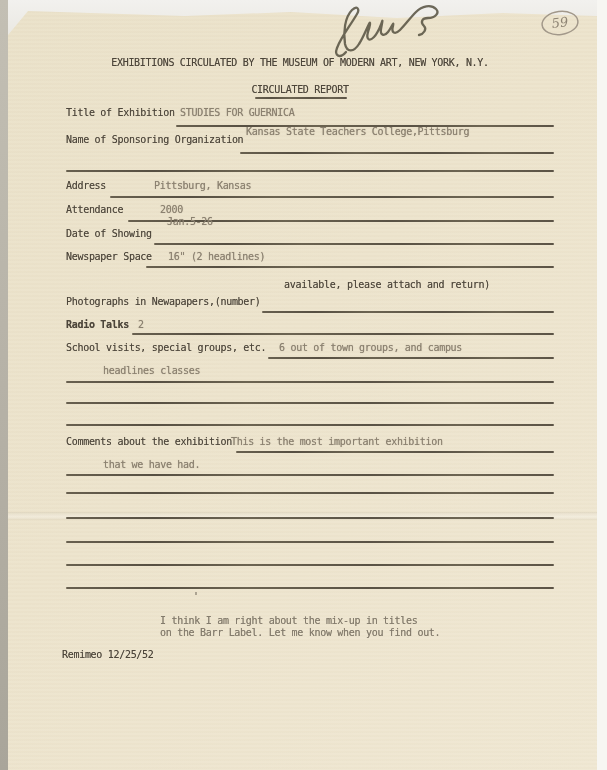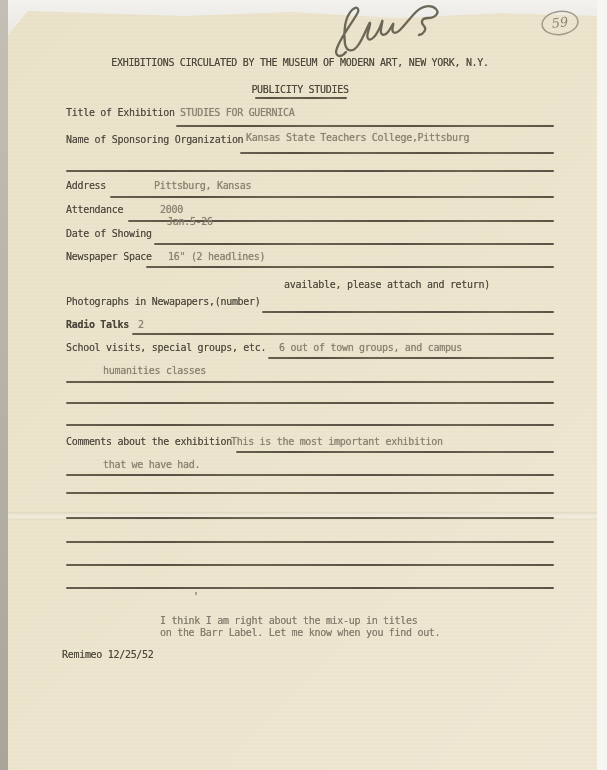--- a/index.html
+++ b/index.html
@@ -44,29 +44,29 @@
   </svg>
 
   <svg style="left:538px;top:8px;" width="46" height="32" viewBox="0 0 46 32">
     <g transform="rotate(-7 22 15)">
       <ellipse cx="22" cy="15" rx="18" ry="11.5" fill="none" stroke="#a2988a" stroke-width="1.5"></ellipse>
       <text x="22" y="19" text-anchor="middle" style="font-family:'DejaVu Serif',serif;font-style:italic;font-size:13px;fill:#8d8373;">59</text>
     </g>
   </svg>
 
   <div class="t lbl ctr" style="left:60px;top:57px;width:480px;">EXHIBITIONS CIRCULATED BY THE MUSEUM OF MODERN ART, NEW YORK, N.Y.</div>
-  <div class="t lbl ctr" style="left:60px;top:84px;width:480px;">PUBLICITY STUDIES</div>
+  <div class="t lbl ctr" style="left:60px;top:84px;width:480px;">CIRCULATED REPORT</div>
   <div class="rule" style="left:255px;top:97px;width:92px;"></div>
 
   <div class="t lbl" style="left:66px;top:107px;">Title of Exhibition</div>
   <div class="t fill" style="left:180px;top:107px;">STUDIES FOR GUERNICA</div>
   <div class="rule" style="left:176px;top:125px;width:378px;"></div>
 
   <div class="t lbl" style="left:66px;top:134px;">Name of Sponsoring Organization</div>
-  <div class="t fill" style="left:246px;top:132px;">Kansas State Teachers College,Pittsburg</div>
+  <div class="t fill" style="left:246px;top:126px;">Kansas State Teachers College,Pittsburg</div>
   <div class="rule" style="left:240px;top:152px;width:314px;"></div>
 
   <div class="rule" style="left:66px;top:170px;width:488px;"></div>
 
   <div class="t lbl" style="left:66px;top:180px;">Address</div>
   <div class="t fill" style="left:154px;top:180px;">Pittsburg, Kansas</div>
   <div class="rule" style="left:110px;top:196px;width:444px;"></div>
 
   <div class="t lbl" style="left:66px;top:204px;">Attendance</div>
   <div class="t fill" style="left:160px;top:204px;">2000</div>
@@ -84,21 +84,21 @@
   <div class="t lbl" style="left:66px;top:296px;">Photographs in Newapapers,(number)</div>
   <div class="rule" style="left:262px;top:311px;width:292px;"></div>
 
   <div class="t lbl" style="left:66px;top:319px;font-weight:bold;">Radio Talks</div>
   <div class="t fill" style="left:138px;top:319px;">2</div>
   <div class="rule" style="left:132px;top:333px;width:422px;"></div>
 
   <div class="t lbl" style="left:66px;top:342px;">School visits, special groups, etc.</div>
   <div class="t fill" style="left:279px;top:342px;">6 out of town groups, and campus</div>
   <div class="rule" style="left:268px;top:357px;width:286px;"></div>
-  <div class="t fill" style="left:103px;top:365px;">humanities classes</div>
+  <div class="t fill" style="left:103px;top:365px;">headlines classes</div>
   <div class="rule" style="left:66px;top:381px;width:488px;"></div>
 
   <div class="rule" style="left:66px;top:402px;width:488px;"></div>
   <div class="rule" style="left:66px;top:424px;width:488px;"></div>
 
   <div class="t lbl" style="left:66px;top:436px;">Comments about the exhibition</div>
   <div class="t fill" style="left:231px;top:436px;">This is the most important exhibition</div>
   <div class="rule" style="left:236px;top:451px;width:318px;"></div>
   <div class="t fill" style="left:103px;top:459px;">that we have had.</div>
   <div class="rule" style="left:66px;top:474px;width:488px;"></div>

